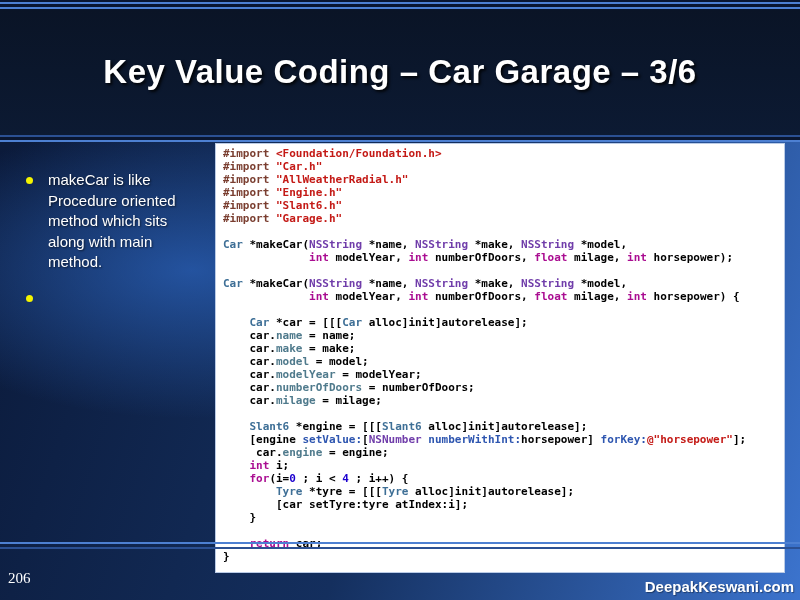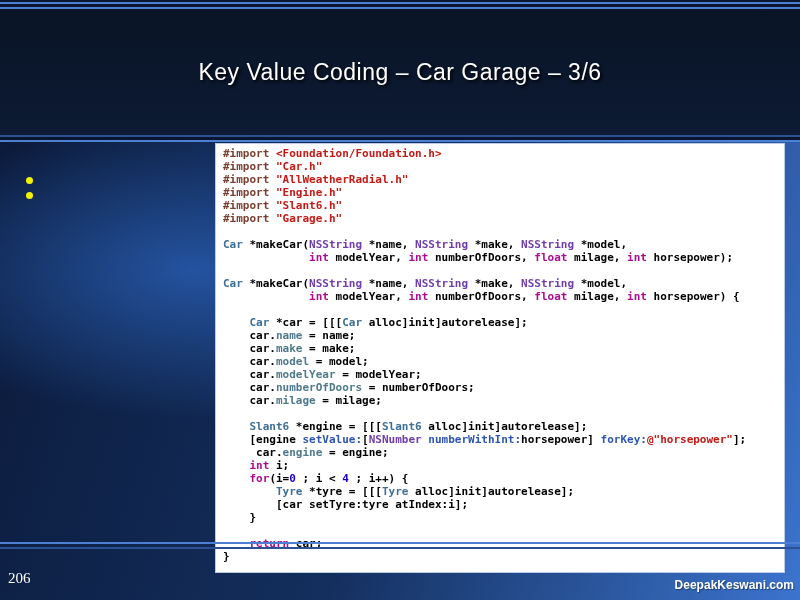--- a/index.html
+++ b/index.html
@@ -16,21 +16,21 @@
   .top-rule-1 { top: 2px; }
   .top-rule-2 { top: 7px; }
 
   
   .title-band {
     position: absolute; left: 0; top: 9px; width: 800px; height: 126px;
     background: linear-gradient(180deg, #0a1426 0%, #0c1a33 100%);
     display: flex; align-items: center; justify-content: center;
   }
   .title-band h1 {
-    color: #ffffff; font-size: 23px; font-weight: normal; letter-spacing: 0.5px;
+    color: #ffffff; font-size: 33px; font-weight: bold; letter-spacing: 0.5px;
     text-shadow: 2px 2px 3px rgba(0,0,0,0.85);
   }
   .mid-rule-1 { top: 135px; }
   .mid-rule-2 { top: 140px; }
 
   
   .body-area {
     position: absolute; left: 0; top: 142px; width: 800px; height: 458px;
     background:
       radial-gradient(ellipse 55% 45% at 24% 28%, rgba(47,108,204,0.65), rgba(0,0,0,0) 72%),
@@ -69,21 +69,21 @@
     white-space: pre; color: #000;
   }
 
   .page-number {
     position: absolute; left: 8px; top: 428px;
     font-family: "Liberation Serif", serif;
     font-size: 15px; color: #ffffff;
   }
   .footer-link {
     position: absolute; right: 6px; top: 436px;
-    font-size: 12px; color: #ffffff; font-weight: bold;
+    font-size: 15px; color: #ffffff; font-weight: bold;
     text-shadow: 1px 1px 1px rgba(0,0,0,0.4);
   }
 </style>
 </head>
 <body>
 
 <div class="stage">
 
   <div class="rule bright top-rule-1"></div>
   <div class="rule bright top-rule-2"></div>
@@ -93,20 +93,21 @@
   </div>
 
   <div class="rule dim mid-rule-1"></div>
   <div class="rule bright mid-rule-2"></div>
 
   <div class="body-area">
 
     <ul class="bullets">
       <li>
         <span class="bullet-dot" style="background: rgb(244, 244, 0);"></span>
+        <span>makeCar is like Procedure oriented method which sits along with main method.</span>
       </li>
       <li>
         <span class="bullet-dot" style="background: rgb(244, 244, 0);"></span>
       </li>
     </ul>
 
     <div class="code-panel">
       <div class="code-block"><div><span style="color: rgb(122, 62, 48);">#import </span><span style="color: rgb(196, 26, 22);">&lt;Foundation/Foundation.h&gt;</span></div><div><span style="color: rgb(122, 62, 48);">#import </span><span style="color: rgb(196, 26, 22);">"Car.h"</span></div><div><span style="color: rgb(122, 62, 48);">#import </span><span style="color: rgb(196, 26, 22);">"AllWeatherRadial.h"</span></div><div><span style="color: rgb(122, 62, 48);">#import </span><span style="color: rgb(196, 26, 22);">"Engine.h"</span></div><div><span style="color: rgb(122, 62, 48);">#import </span><span style="color: rgb(196, 26, 22);">"Slant6.h"</span></div><div><span style="color: rgb(122, 62, 48);">#import </span><span style="color: rgb(196, 26, 22);">"Garage.h"</span></div><div>&nbsp;</div><div><span style="color: rgb(62, 111, 150);">Car</span><span style="color: rgb(0, 0, 0);"> *makeCar(</span><span style="color: rgb(112, 61, 170);">NSString</span><span style="color: rgb(0, 0, 0);"> *name, </span><span style="color: rgb(112, 61, 170);">NSString</span><span style="color: rgb(0, 0, 0);"> *make, </span><span style="color: rgb(112, 61, 170);">NSString</span><span style="color: rgb(0, 0, 0);"> *model,</span></div><div><span style="color: rgb(0, 0, 0);">             </span><span style="color: rgb(170, 13, 145);">int</span><span style="color: rgb(0, 0, 0);"> modelYear, </span><span style="color: rgb(170, 13, 145);">int</span><span style="color: rgb(0, 0, 0);"> numberOfDoors, </span><span style="color: rgb(170, 13, 145);">float</span><span style="color: rgb(0, 0, 0);"> milage, </span><span style="color: rgb(170, 13, 145);">int</span><span style="color: rgb(0, 0, 0);"> horsepower);</span></div><div>&nbsp;</div><div><span style="color: rgb(62, 111, 150);">Car</span><span style="color: rgb(0, 0, 0);"> *makeCar(</span><span style="color: rgb(112, 61, 170);">NSString</span><span style="color: rgb(0, 0, 0);"> *name, </span><span style="color: rgb(112, 61, 170);">NSString</span><span style="color: rgb(0, 0, 0);"> *make, </span><span style="color: rgb(112, 61, 170);">NSString</span><span style="color: rgb(0, 0, 0);"> *model,</span></div><div><span style="color: rgb(0, 0, 0);">             </span><span style="color: rgb(170, 13, 145);">int</span><span style="color: rgb(0, 0, 0);"> modelYear, </span><span style="color: rgb(170, 13, 145);">int</span><span style="color: rgb(0, 0, 0);"> numberOfDoors, </span><span style="color: rgb(170, 13, 145);">float</span><span style="color: rgb(0, 0, 0);"> milage, </span><span style="color: rgb(170, 13, 145);">int</span><span style="color: rgb(0, 0, 0);"> horsepower) {</span></div><div>&nbsp;</div><div><span style="color: rgb(0, 0, 0);">    </span><span style="color: rgb(62, 111, 150);">Car</span><span style="color: rgb(0, 0, 0);"> *car = [[[</span><span style="color: rgb(62, 111, 150);">Car</span><span style="color: rgb(0, 0, 0);"> alloc]init]autorelease];</span></div><div><span style="color: rgb(0, 0, 0);">    car.</span><span style="color: rgb(79, 122, 140);">name</span><span style="color: rgb(0, 0, 0);"> = name;</span></div><div><span style="color: rgb(0, 0, 0);">    car.</span><span style="color: rgb(79, 122, 140);">make</span><span style="color: rgb(0, 0, 0);"> = make;</span></div><div><span style="color: rgb(0, 0, 0);">    car.</span><span style="color: rgb(79, 122, 140);">model</span><span style="color: rgb(0, 0, 0);"> = model;</span></div><div><span style="color: rgb(0, 0, 0);">    car.</span><span style="color: rgb(79, 122, 140);">modelYear</span><span style="color: rgb(0, 0, 0);"> = modelYear;</span></div><div><span style="color: rgb(0, 0, 0);">    car.</span><span style="color: rgb(79, 122, 140);">numberOfDoors</span><span style="color: rgb(0, 0, 0);"> = numberOfDoors;</span></div><div><span style="color: rgb(0, 0, 0);">    car.</span><span style="color: rgb(79, 122, 140);">milage</span><span style="color: rgb(0, 0, 0);"> = milage;</span></div><div>&nbsp;</div><div><span style="color: rgb(0, 0, 0);">    </span><span style="color: rgb(62, 111, 150);">Slant6</span><span style="color: rgb(0, 0, 0);"> *engine = [[[</span><span style="color: rgb(62, 111, 150);">Slant6</span><span style="color: rgb(0, 0, 0);"> alloc]init]autorelease];</span></div><div><span style="color: rgb(0, 0, 0);">    [engine </span><span style="color: rgb(46, 86, 176);">setValue:</span><span style="color: rgb(0, 0, 0);">[</span><span style="color: rgb(112, 61, 170);">NSNumber</span><span style="color: rgb(0, 0, 0);"> </span><span style="color: rgb(46, 86, 176);">numberWithInt:</span><span style="color: rgb(0, 0, 0);">horsepower] </span><span style="color: rgb(46, 86, 176);">forKey:</span><span style="color: rgb(196, 26, 22);">@"horsepower"</span><span style="color: rgb(0, 0, 0);">];</span></div><div><span style="color: rgb(0, 0, 0);">     car.</span><span style="color: rgb(79, 122, 140);">engine</span><span style="color: rgb(0, 0, 0);"> = engine;</span></div><div><span style="color: rgb(0, 0, 0);">    </span><span style="color: rgb(170, 13, 145);">int</span><span style="color: rgb(0, 0, 0);"> i;</span></div><div><span style="color: rgb(0, 0, 0);">    </span><span style="color: rgb(170, 13, 145);">for</span><span style="color: rgb(0, 0, 0);">(i=</span><span style="color: rgb(28, 0, 207);">0</span><span style="color: rgb(0, 0, 0);"> ; i &lt; </span><span style="color: rgb(28, 0, 207);">4</span><span style="color: rgb(0, 0, 0);"> ; i++) {</span></div><div><span style="color: rgb(0, 0, 0);">        </span><span style="color: rgb(62, 111, 150);">Tyre</span><span style="color: rgb(0, 0, 0);"> *tyre = [[[</span><span style="color: rgb(62, 111, 150);">Tyre</span><span style="color: rgb(0, 0, 0);"> alloc]init]autorelease];</span></div><div><span style="color: rgb(0, 0, 0);">        [car setTyre:tyre atIndex:i];</span></div><div><span style="color: rgb(0, 0, 0);">    }</span></div><div>&nbsp;</div><div><span style="color: rgb(0, 0, 0);">    </span><span style="color: rgb(170, 13, 145);">return</span><span style="color: rgb(0, 0, 0);"> car;</span></div><div><span style="color: rgb(0, 0, 0);">}</span></div></div>
     </div>
 

